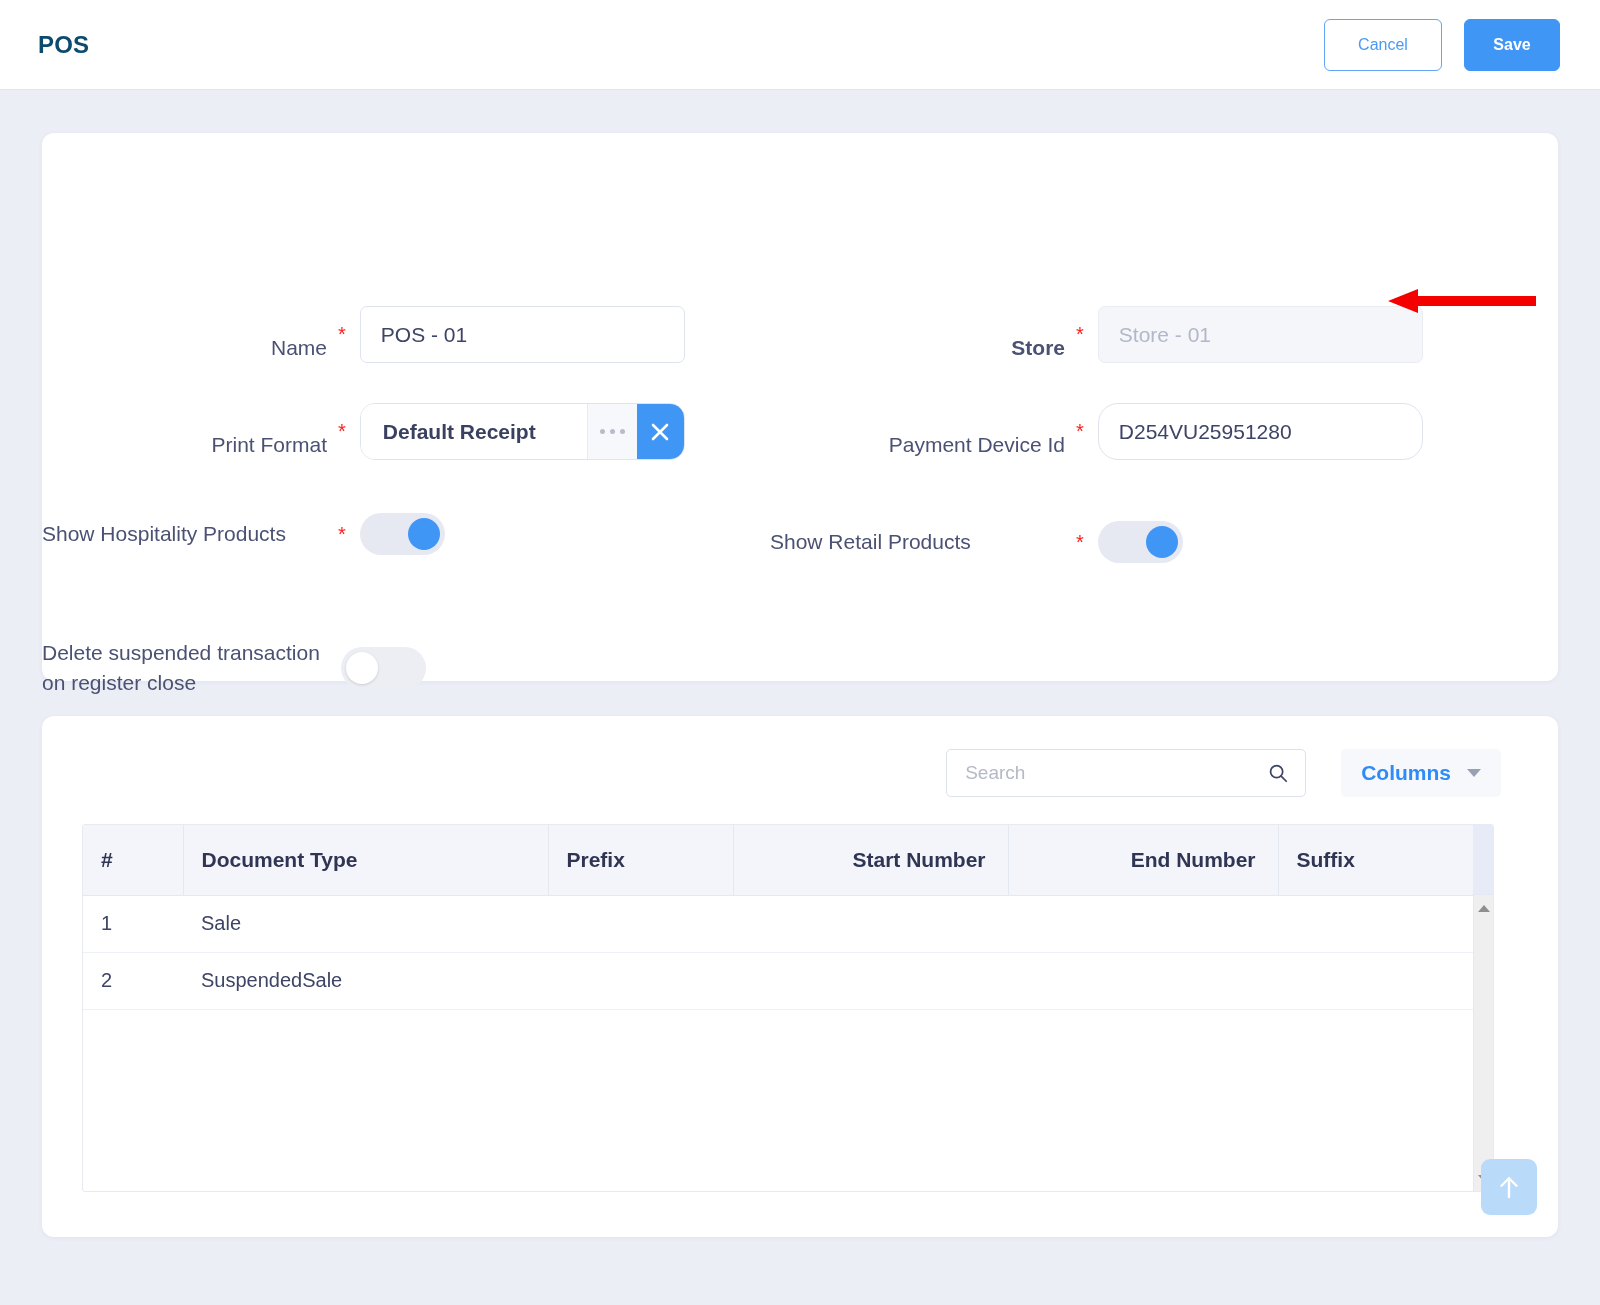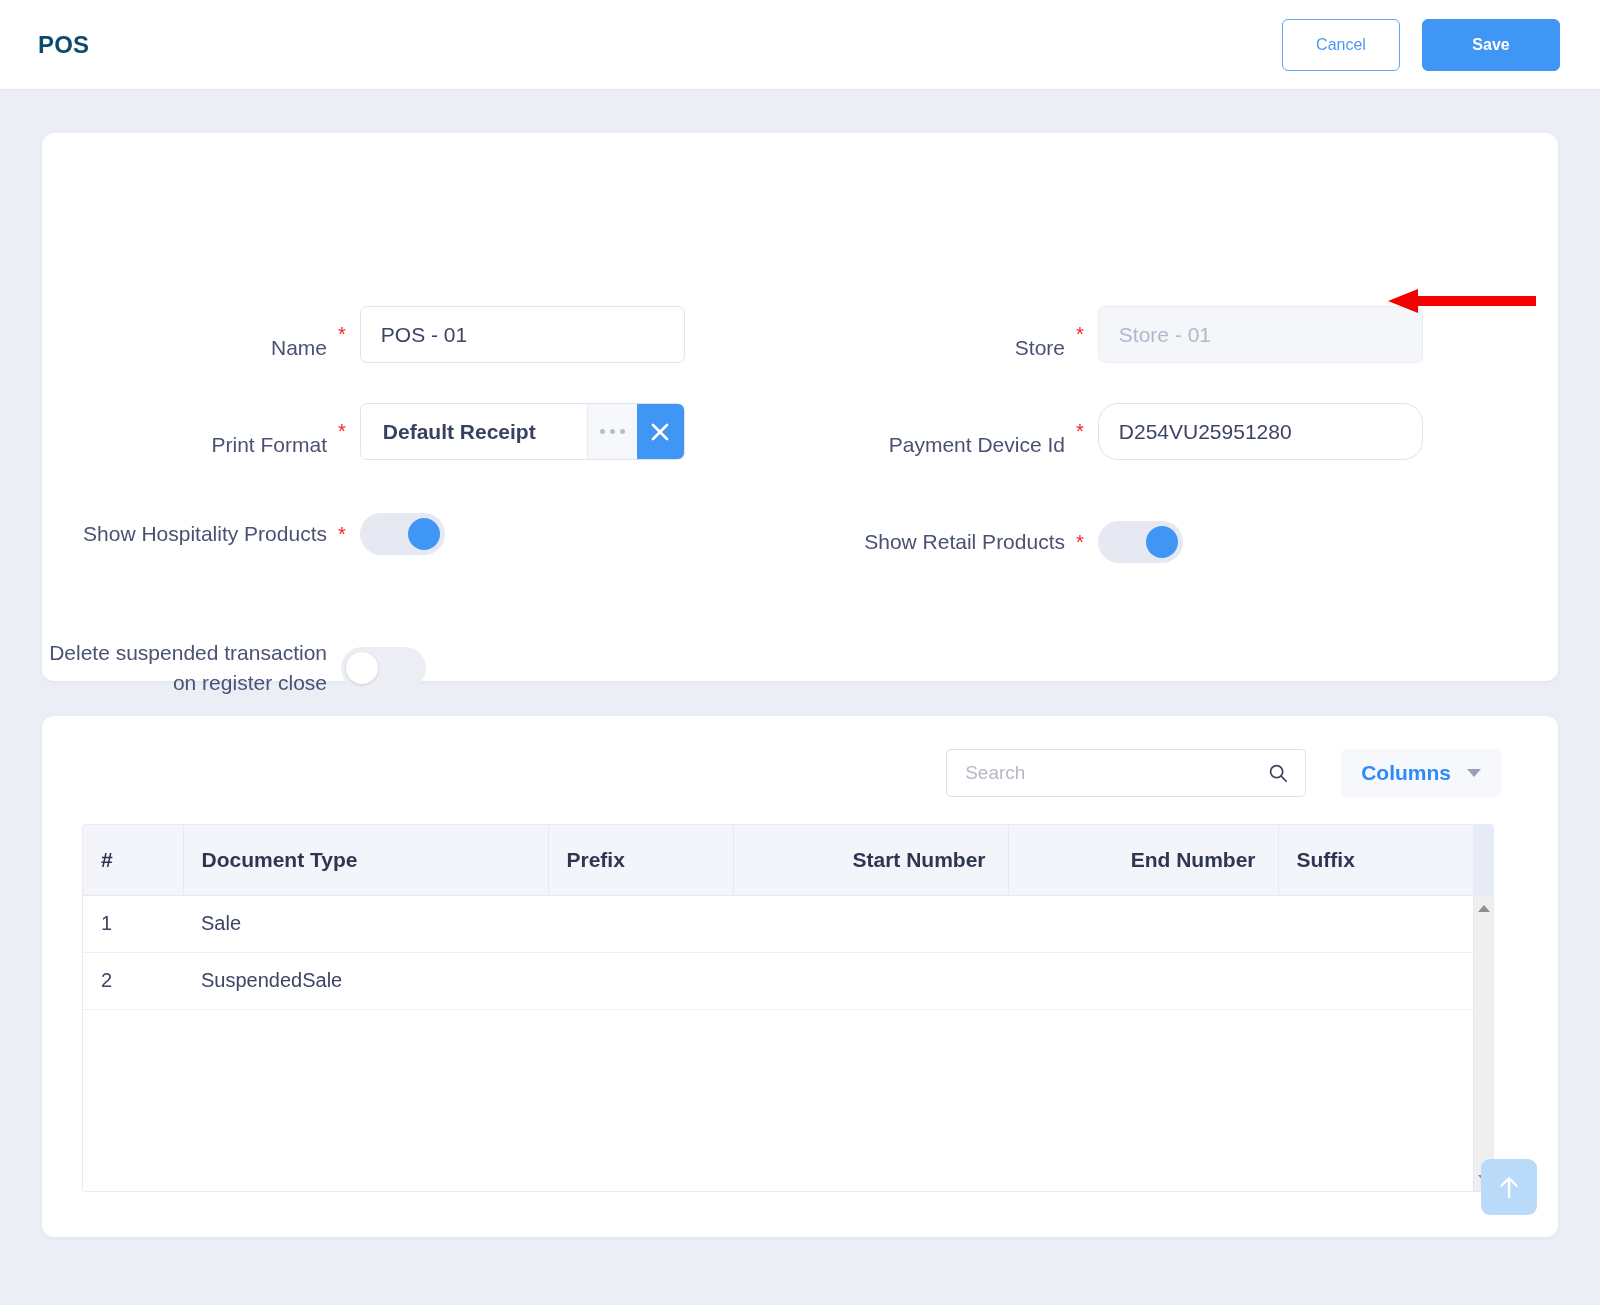--- a/index.html
+++ b/index.html
@@ -26,21 +26,21 @@
   .btn{
     font-family:"Liberation Sans", sans-serif;
     font-size:16px; border-radius:6px; cursor:pointer;
     display:flex; align-items:center; justify-content:center;
   }
   #cancel-btn{
     width:118px; height:52px; background:#fff;
     border:1.5px solid #63a4f8; color:#4a9af5;
   }
   #save-btn{
-    width:138px; height:52px; background:#4096f5;
+    width:96px; height:52px; background:#4096f5;
     border:1.5px solid #4096f5; color:#fff; font-weight:700;
   }
 
   
   .card{
     position:absolute; background:#fff; border-radius:12px;
     box-shadow:0 1px 4px rgba(80,90,140,.07);
   }
   #form-card{ left:42px; top:133px; width:1516px; height:548px; }
   #table-card{ left:42px; top:716px; width:1516px; height:521px; }
@@ -59,43 +59,43 @@
   }
   .finput.disabled{ background:#f5f6fa; border-color:#e9ecf3; color:#b2b7c9; }
 
   
   #row-name{ left:0; top:173px; width:700px; }
   #row-name .flabel{ width:285px; }
   #name-input{ width:325px; margin-left:14px; }
 
   
   #row-store{ left:728px; top:173px; width:760px; }
-  #row-store .flabel{ width:295px; }
+  #row-store .flabel{ width:295px;font-weight:bold; }
   #store-input{ width:325px; margin-left:14px; }
 
   
   #row-print{ left:0; top:270px; width:700px; }
   #row-print .flabel{ width:285px; }
   #print-group{ margin-left:14px; display:flex; align-items:stretch;
-    border:1px solid #dfe3ee; border-radius:7px; overflow:hidden; width:325px; height:57px; }
+    border:1px solid #dfe3ee; border-radius:15px; overflow:hidden; width:325px; height:57px; }
   #print-value{ flex:1; display:flex; align-items:center; padding:0 22px;
     font-size:21px; font-weight:700; color:#3a4060; background:#fff;}
   #print-dots{ width:50px; background:#f7f8fb; border-left:1px solid #e7eaf2;
     display:flex; align-items:center; justify-content:center; gap:5px; }
   #print-dots i{ width:5px; height:5px; border-radius:50%; background:#b7bccd; display:block; }
   #print-clear{ width:47px; background:#4096f5; display:flex; align-items:center; justify-content:center; }
 
   
   #row-pay{ left:728px; top:270px; width:760px; }
   #row-pay .flabel{ width:295px; }
   #pay-input{ width:325px; margin-left:14px;border-radius:20px; }
 
   
   .trow{ position:absolute; display:flex; align-items:center; }
-  .tlabel{ font-size:21px; color:#4a5173; text-align:right; line-height:30px; }
+  .tlabel{ font-size:21px; color:#4a5173; line-height:30px; }
   .switch{ width:85px; height:42px; border-radius:21px; position:relative;
     margin-left:14px; flex:none; cursor:pointer; }
   .switch.on{ background:#e6e9f2; }
   .switch.off{ background:#eceef4; }
   .knob{ position:absolute; top:5px; width:32px; height:32px; border-radius:50%; }
   .switch.on .knob{ right:5px; background:#4096f5; }
   .switch.off .knob{ left:5px; background:#fff; box-shadow:0 1px 3px rgba(0,0,0,.14); }
 
   #row-hosp{ left:0; top:380px; width:700px; }
   #row-hosp .tlabel{ width:285px; }

